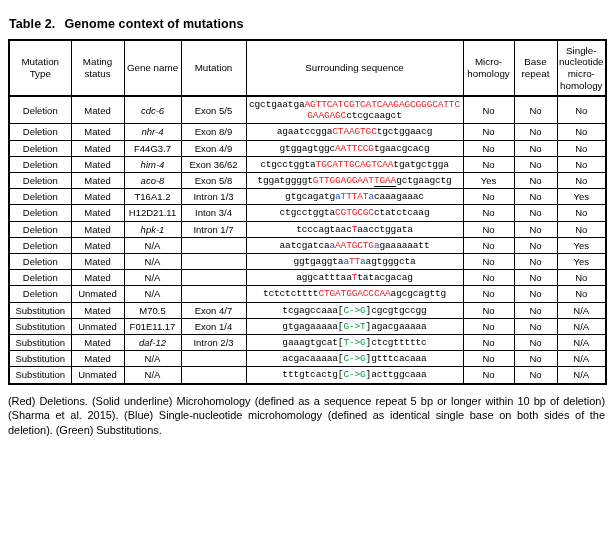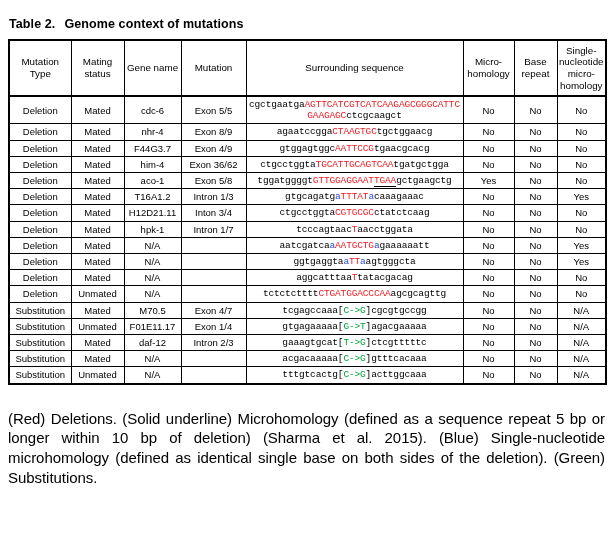--- a/index.html
+++ b/index.html
@@ -70,31 +70,31 @@
 
   td.seq {
     font-size: 9.8px;
     letter-spacing: -0.15px;
     white-space: normal;
     word-break: break-all;
     padding: 3px 4px;
     font-family: Liberation Mono, monospace;
   }
   td.gene { }
-  .ital { }
+  .ital { font-style: italic; }
   .red { color: #ed1c24; }
   .blue { color: #2b49d1; }
   .green { color: #00a03c; }
   .u1, .u2 { text-decoration: none; position: relative; }
   .u1 { border-bottom: 1.6px solid #000; }
   .u2 { border-bottom: 1.6px solid #000; padding-bottom: 2px; }
 
   .footnote {
-    margin-top: 24px;
-    font-size: 15px;
+    margin-top: 9px;
+    font-size: 11px;
     line-height: 1.32;
     text-align: justify;
     width: 597px;
     letter-spacing: -0.05px;
   }
 </style>
 </head>
 <body>
 
 <div class="page">
@@ -163,21 +163,21 @@
           <td class="gene"><span class="ital">him-4</span></td>
           <td>Exon 36/62</td>
           <td class="seq"><span>ctgcctggta</span><span class="red">TGCATTGCAGTCAA</span><span>tgatgctgga</span></td>
           <td>No</td>
           <td>No</td>
           <td class="c7">No</td>
         </tr>
         <tr>
           <td class="c0">Deletion</td>
           <td>Mated</td>
-          <td class="gene"><span class="ital">aco-1</span></td>
+          <td class="gene"><span class="ital">aco-8</span></td>
           <td>Exon 5/8</td>
           <td class="seq"><span>tggatggggt</span><span class="red">GTTGGAGGAAT</span><span class="red u1">TGAA</span><span class="u2">gctgaagctg</span></td>
           <td>Yes</td>
           <td>No</td>
           <td class="c7">No</td>
         </tr>
         <tr>
           <td class="c0">Deletion</td>
           <td>Mated</td>
           <td class="gene">T16A1.2</td>

